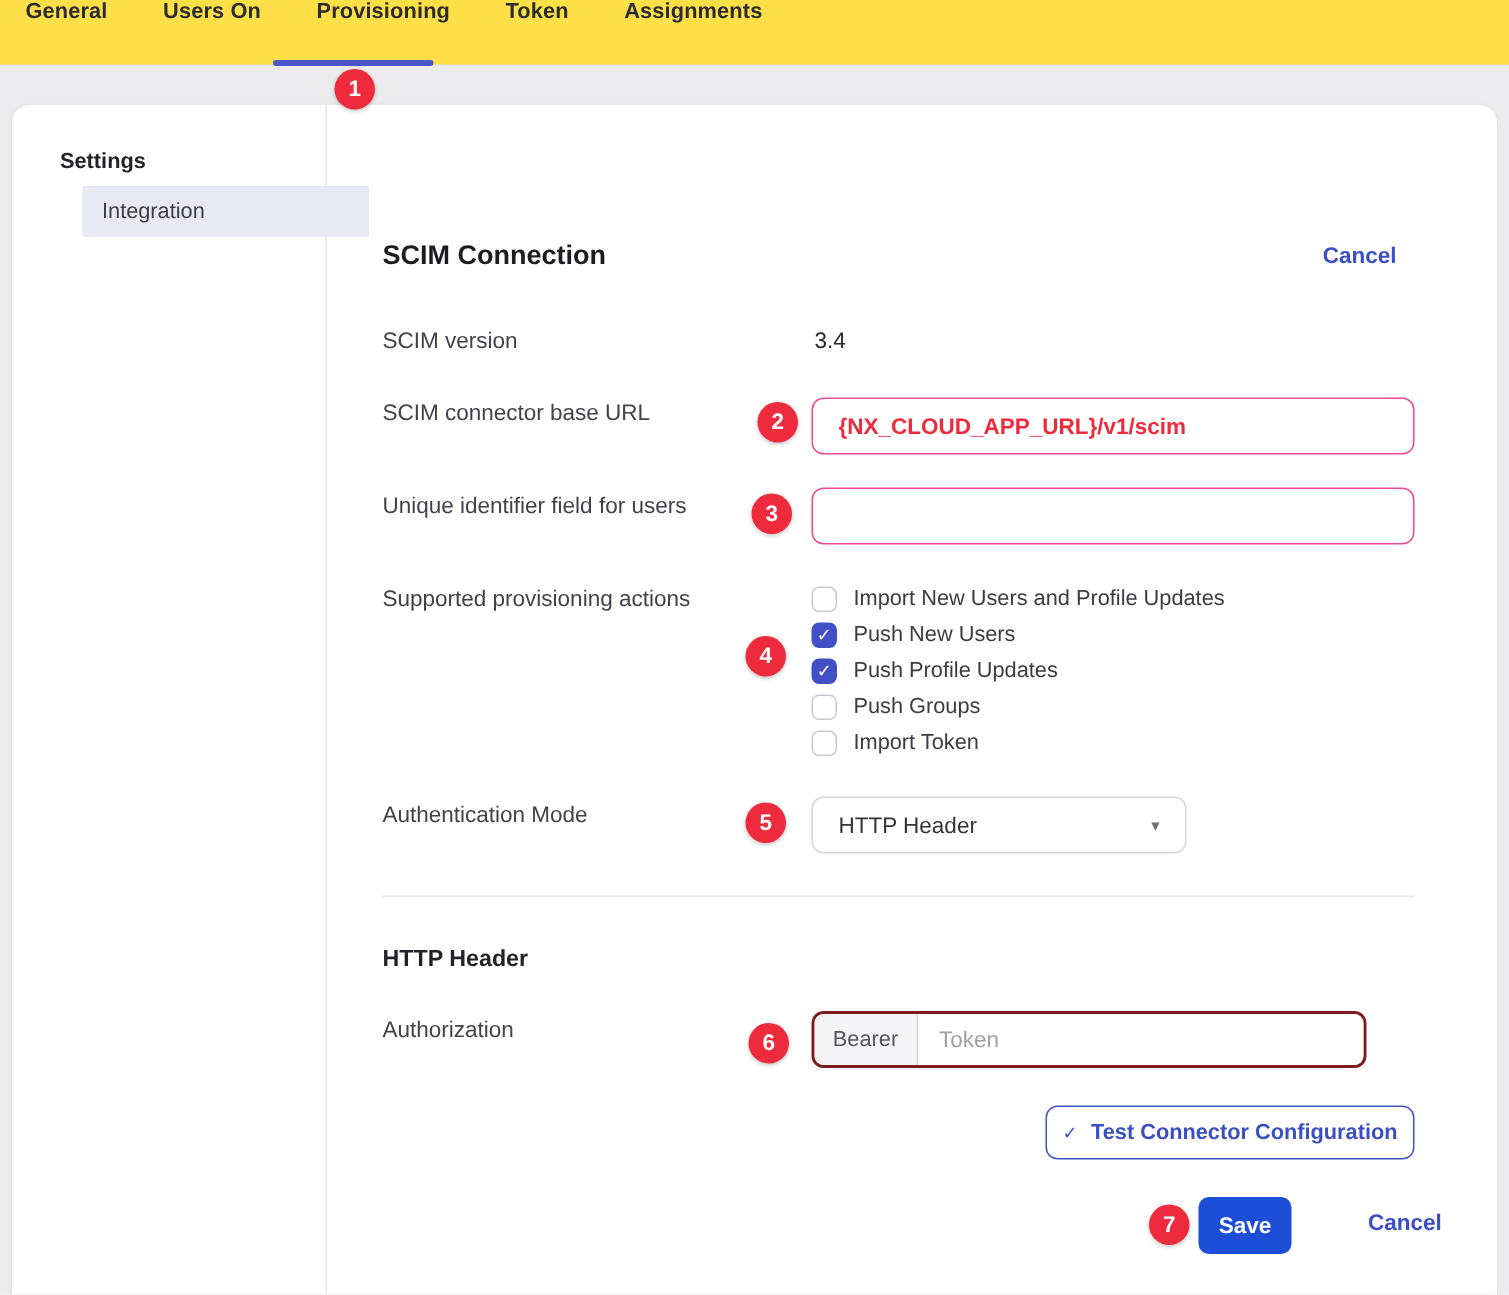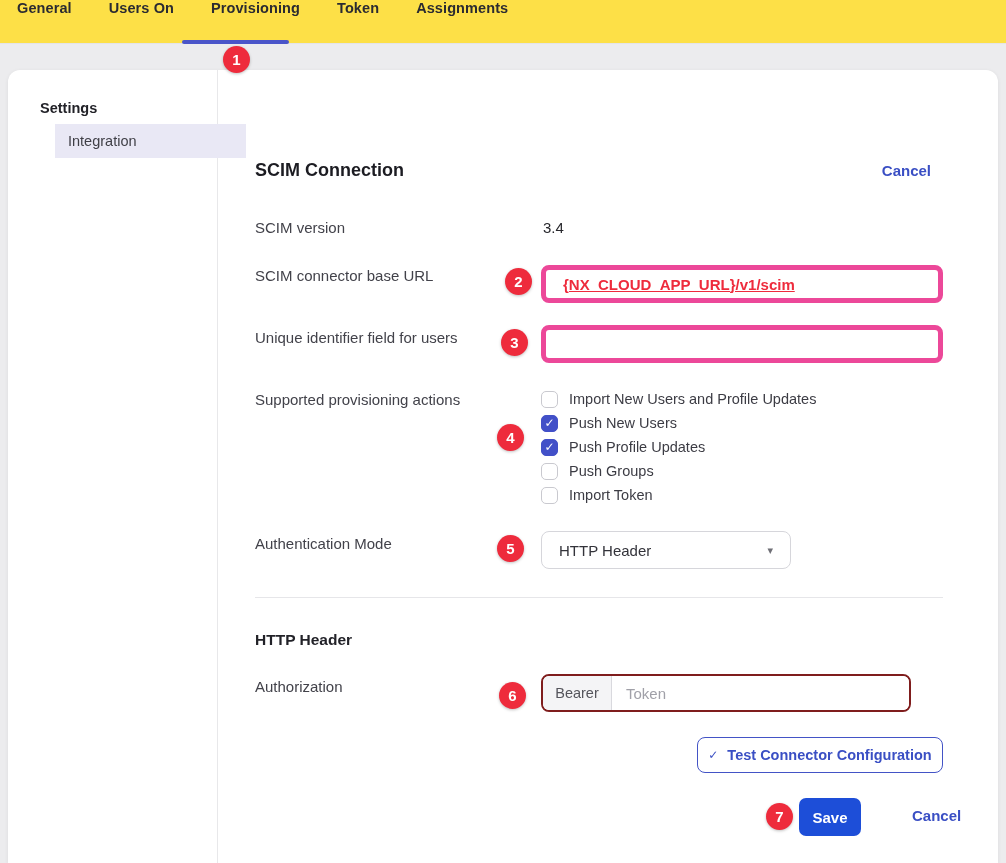--- a/index.html
+++ b/index.html
@@ -48,23 +48,23 @@
 
   .field-label { left:37px; font-size:15px; color:#42424a; }
   .lv-version { top:149px; }
   .value-text { left:325px; top:149px; font-size:15px; color:#27272c; }
   .lv-baseurl { top:197px; }
   .lv-unique  { top:259px; }
   .lv-actions { top:321px; }
   .lv-auth    { top:465px; }
   .lv-authz   { top:608px; }
 
-  .text-input { left:323px; width:402px; height:38px; border:5px solid #ec4899;
+  .text-input { left:323px; width:402px; height:38px; border:1px solid #ec4899;
     border-radius:8px; background:#fff; font-family:inherit; font-size:15px;
-    padding:0 17px; color:#27272c; outline:none;text-decoration:underline; }
+    padding:0 17px; color:#27272c; outline:none; }
   .text-input::placeholder { color:#a0a0a8; }
   .in-baseurl { top:195px; color:#ee2b3c; font-weight:700; }
   .in-unique  { top:255px; }
 
   .checkgroup { left:323px; top:317px; width:420px; }
   .check-row { display:flex; align-items:center; height:24px; cursor:pointer; }
   .cb { width:17px; height:17px; border:1.5px solid #c9c9cf; border-radius:5px;
     background:#fff; margin-right:11px; flex:0 0 auto;
     display:flex; align-items:center; justify-content:center; }
   .check-row.checked .cb { background:#4250c8; border-color:#4250c8; }

